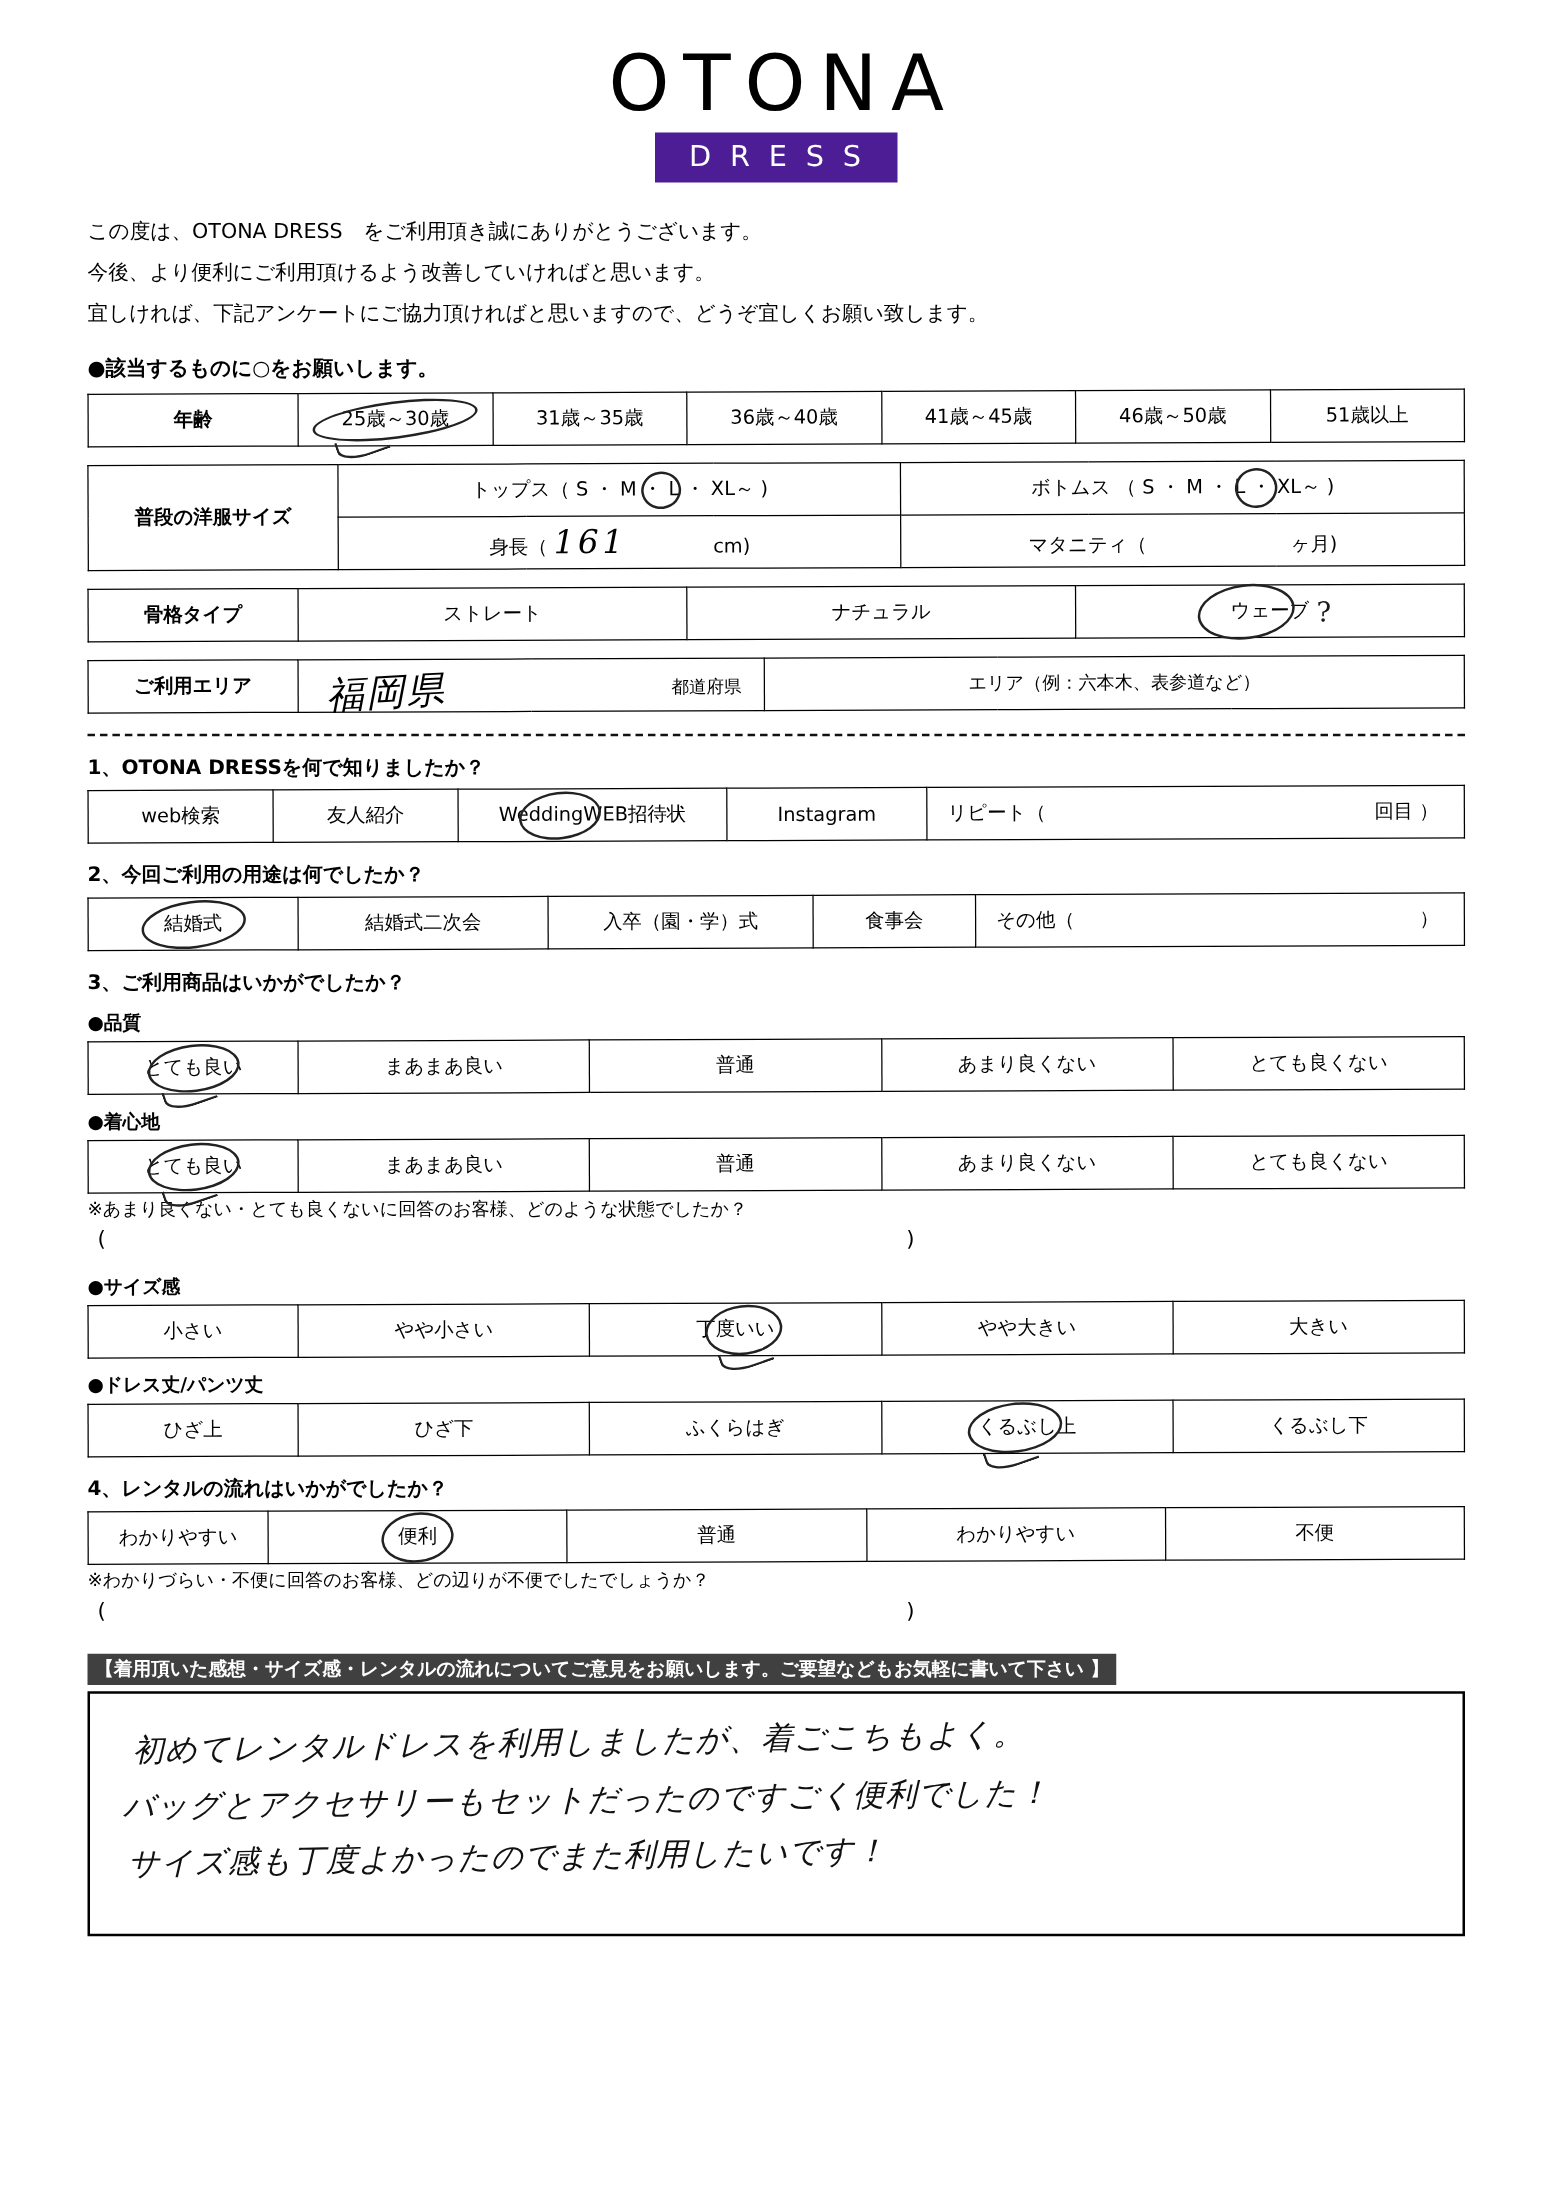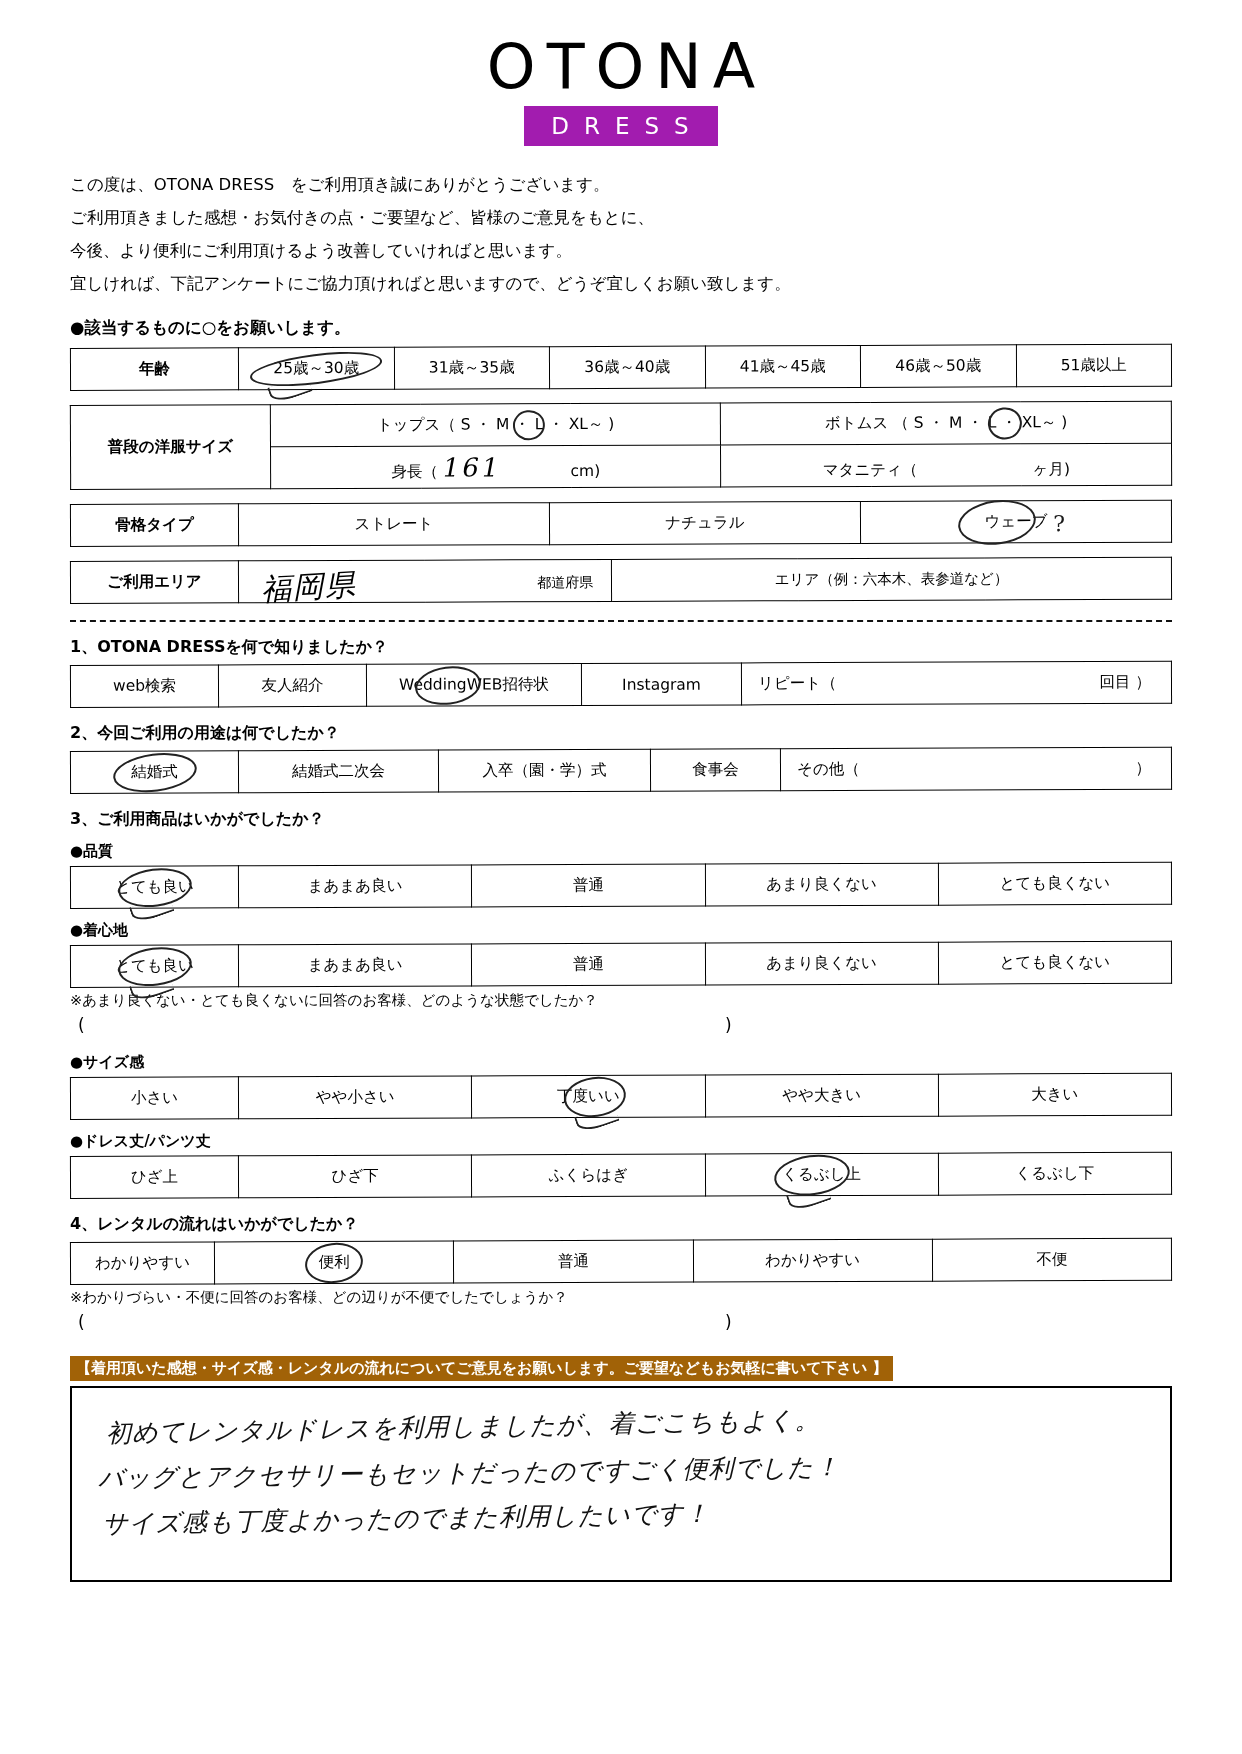--- a/index.html
+++ b/index.html
@@ -14,21 +14,21 @@
   .page { padding: 0 70px; position: relative; width: 1242px; }
 
   
   .logo-wrap { text-align: center; padding-top: 34px; }
   .logo-otona {
     font-size: 62px; letter-spacing: 11px; font-weight: 400;
     font-family: "DejaVu Sans", sans-serif;
     line-height: 1.05; margin-left: 11px;
   }
   .logo-dress {
-    display: inline-block; background: #a21caf; color: #fff;
+    display: inline-block; background: #4c1d95; color: #fff;
     font-size: 23px; letter-spacing: 15px; font-weight: 400;
     padding: 7px 14px 7px 27px; margin-top: 7px;
   }
 
   
   .intro { margin-top: 22px; font-size: 16.5px; line-height: 2.0; }
   .intro div { white-space: pre; }
 
   .bullet-head { font-size: 16.5px; font-weight: bold; margin-top: 17px; margin-bottom: 9px; }
   .q-head { font-size: 16px; font-weight: bold; margin-top: 15px; margin-bottom: 7px; }
@@ -100,21 +100,21 @@
 
   
   .divider {
     border-top: 2.5px dashed #111;
     margin: 16px 0 14px 0;
     height: 0;
   }
 
   
   .comment-header {
-    background: #a16207; color: #fff;
+    background: #404040; color: #fff;
     font-size: 15px; font-weight: bold;
     display: inline-block;
     padding: 3px 6px;
     margin-top: 18px;
   }
   .comment-box {
     border: 2.4px solid #000;
     height: 196px;
     margin-top: 5px;
     position: relative;
@@ -141,21 +141,20 @@
 
   
   <div class="logo-wrap">
     <div class="logo-otona">OTONA</div>
     <div class="logo-dress">DRESS</div>
   </div>
 
   
   <div class="intro">
     <div>この度は、OTONA DRESS　をご利用頂き誠にありがとうございます。</div>
-    <div>ご利用頂きました感想・お気付きの点・ご要望など、皆様のご意見をもとに、</div>
     <div>今後、より便利にご利用頂けるよう改善していければと思います。</div>
     <div>宜しければ、下記アンケートにご協力頂ければと思いますので、どうぞ宜しくお願い致します。</div>
   </div>
 
   <div class="bullet-head">●該当するものに○をお願いします。</div>
 
   
   <table class="form skew">
     <tbody>
         <tr>

